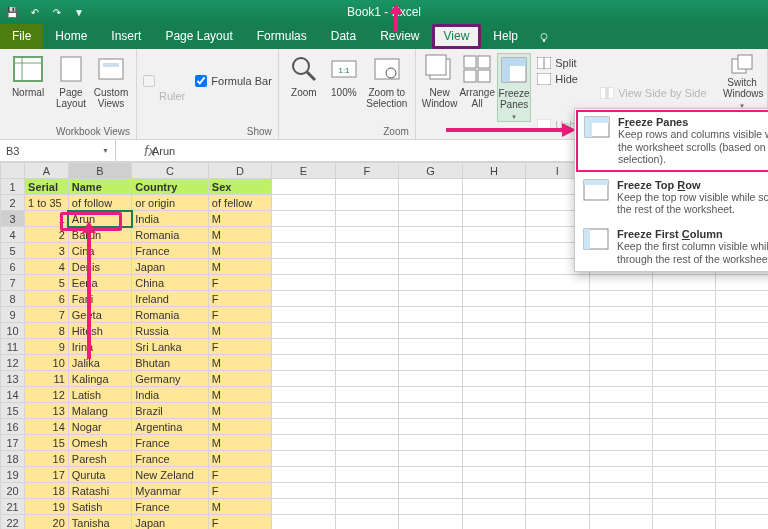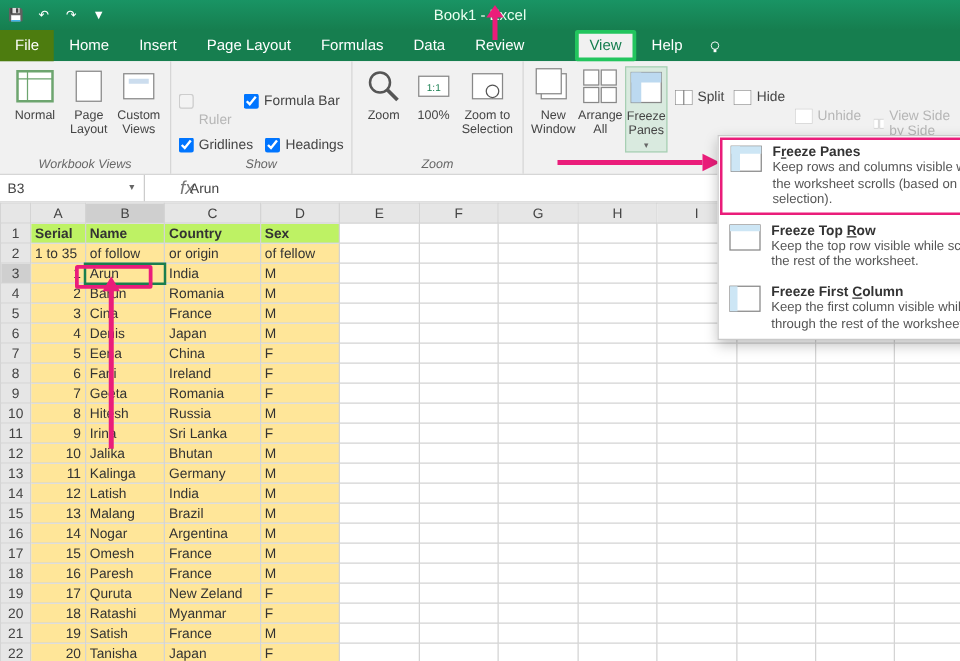--- a/index.html
+++ b/index.html
@@ -5,27 +5,27 @@
   * { box-sizing: border-box; margin: 0; padding: 0; font-family: "Segoe UI", Tahoma, sans-serif; }
   body { width: 768px; height: 529px; background: #fff; overflow: hidden; position: relative; font-size: 11px; color: #333; }
   .titlebar { height: 24px; background: linear-gradient(#199464,#167e4f); color: #fff; display: flex; align-items: center; position: relative; }
   .qat { display: flex; align-items: center; gap: 4px; padding-left: 4px; }
   .qat .icon { width: 18px; height: 18px; display: flex; align-items: center; justify-content: center; font-size: 10px; color: #fff; }
   .title { position: absolute; left: 50%; transform: translateX(-50%); font-size: 12px; color: #eafff0; }
   .tabs { height: 25px; background: #167e4f; display: flex; align-items: flex-end; }
   .tab { padding: 5px 12px 6px; font-size: 12px; color: #fff; position: relative; }
   .tab.file { background: #4d7c0f; }
   .tab.active { background: #f1f1f1; color: #167e4f; }
-  .tab.highlight { border: 3px solid #22c55e; border-radius: 2px; padding: 2px 9px 3px; margin-left: 28px; }
+  .tab.highlight { border: 3px solid #701a75; border-radius: 2px; padding: 2px 9px 3px; }
   .tell { display: flex; align-items: center; gap: 6px; color: #dff7e9; font-size: 12px; padding: 5px 8px; }
   .bulb { width: 12px; height: 12px; }
   .ribbon { height: 91px; background: #f1f1f1; border-bottom: 1px solid #d6d6d6; display: flex; }
   .group { border-right: 1px solid #d6d6d6; padding: 4px 6px 2px; display: flex; flex-direction: column; justify-content: space-between; }
   .group-body { display: flex; gap: 2px; align-items: flex-start; }
-  .group-label { font-size: 10px; color: #666; text-align: center; padding-top: 2px; font-style: italic; }
+  .group-label { font-size: 10px; color: #666; text-align: right; padding-top: 2px; }
   .btn-v { width: 44px; text-align: center; font-size: 10px; color: #444; }
   .btn-v .ico { width: 32px; height: 32px; margin: 0 auto 2px; display: block; }
   .btn-v.small { width: 38px; }
   .chk { display: flex; align-items: center; gap: 4px; font-size: 11px; color: #444; padding: 1px 0; }
   .chk input { width: 12px; height: 12px; }
   .switch-ico { width: 24px; height: 24px; margin: 0 auto; display:block; }
   .menu-item { font-size: 11px; color: #444; padding: 2px 4px; display: flex; align-items: center; gap: 4px; }
   .menu-item .mi { width: 14px; height: 12px; }
   .namebox-row { height: 22px; border-bottom: 1px solid #d4d4d4; display: flex; align-items: center; background: #fff; }
   .namebox { width: 116px; border-right: 1px solid #ccc; padding: 0 6px; font-size: 11px; color: #444; display:flex; align-items:center; justify-content:space-between; height:100%; }
@@ -121,30 +121,20 @@
       <div style="display:flex; gap:10px;">
         <label class="chk">
             <input type="checkbox" disabled="" style="">
             <span class="disabled">Ruler</span>
           </label>
         <label class="chk">
             <input type="checkbox" checked="" style="">
             <span>Formula Bar</span>
           </label>
       </div>
-      <div style="display:flex; gap:10px; margin-top:6px;">
-        <label class="chk">
-            <input type="checkbox" checked="" style="">
-            <span>Gridlines</span>
-          </label>
-        <label class="chk">
-            <input type="checkbox" checked="" style="">
-            <span>Headings</span>
-          </label>
-      </div>
     </div>
     <div class="group-label">Show</div>
   </div>
 
   <div class="group">
     <div class="group-body">
       <div class="btn-v small">
         <svg class="ico" viewBox="0 0 32 32">
             <circle cx="13" cy="13" r="8" fill="none" stroke="#555" stroke-width="2"></circle>
             <line x1="19" y1="19" x2="27" y2="27" stroke="#555" stroke-width="3"></line>
@@ -188,21 +178,21 @@
         <span>Arrange All</span>
       </div>
       <div class="btn-v small" style="background:#d9eadf;border:1px solid #a7cfb3;">
         <svg class="ico" viewBox="0 0 32 32">
             <rect x="4" y="4" width="24" height="24" fill="#fff" stroke="#888"></rect>
             <rect x="4" y="4" width="24" height="8" fill="#bcd9f0"></rect>
             <rect x="4" y="4" width="8" height="24" fill="#bcd9f0"></rect>
           </svg>
         <span>Freeze Panes</span><span class="tri-down"> ▾</span>
       </div>
-      <div style="display:flex;flex-direction:row;gap:0;padding-top:2px;">
+      <div style="display:flex;flex-direction:column;gap:0;padding-top:2px;">
         <div class="menu-item">
             <svg class="mi" viewBox="0 0 14 12">
               <rect width="14" height="12" fill="#fff" stroke="#888"></rect>
               <line x1="7" y1="0" x2="7" y2="12" stroke="#888"></line>
             </svg>
             <span>Split</span>
           </div>
         <div class="menu-item">
             <svg class="mi" viewBox="0 0 14 12">
               <rect width="14" height="12" fill="#fff" stroke="#888"></rect>

